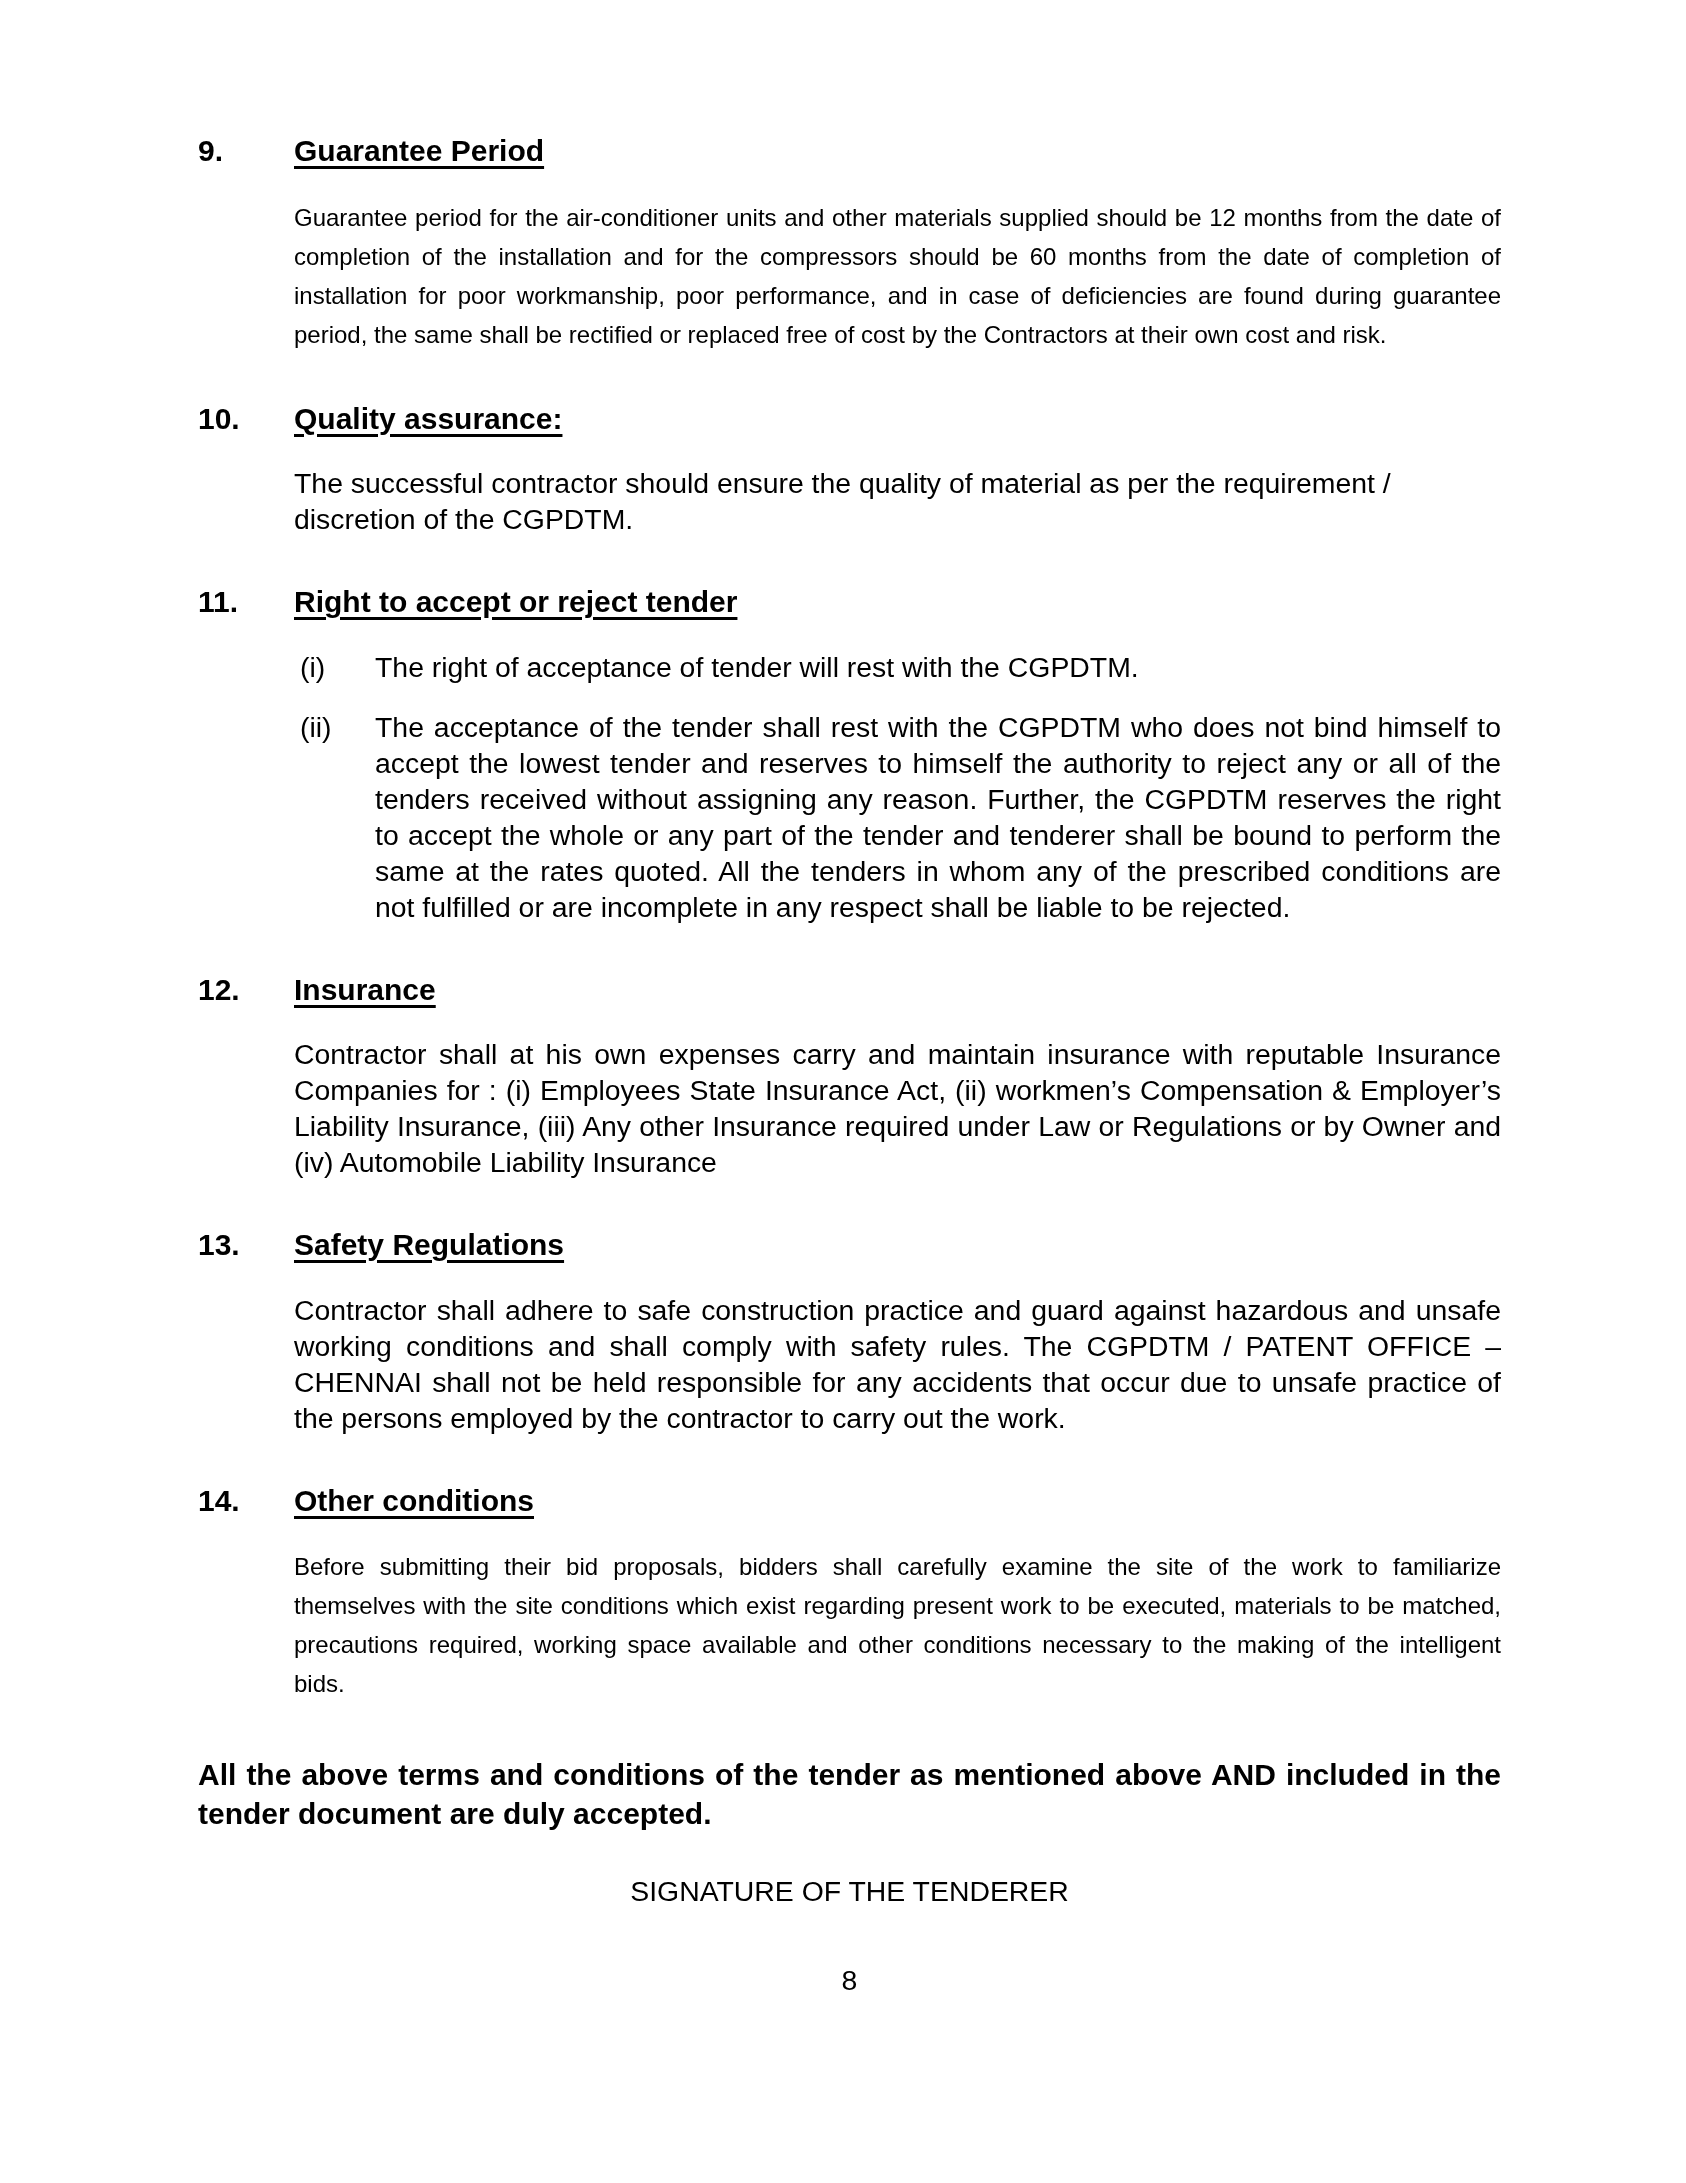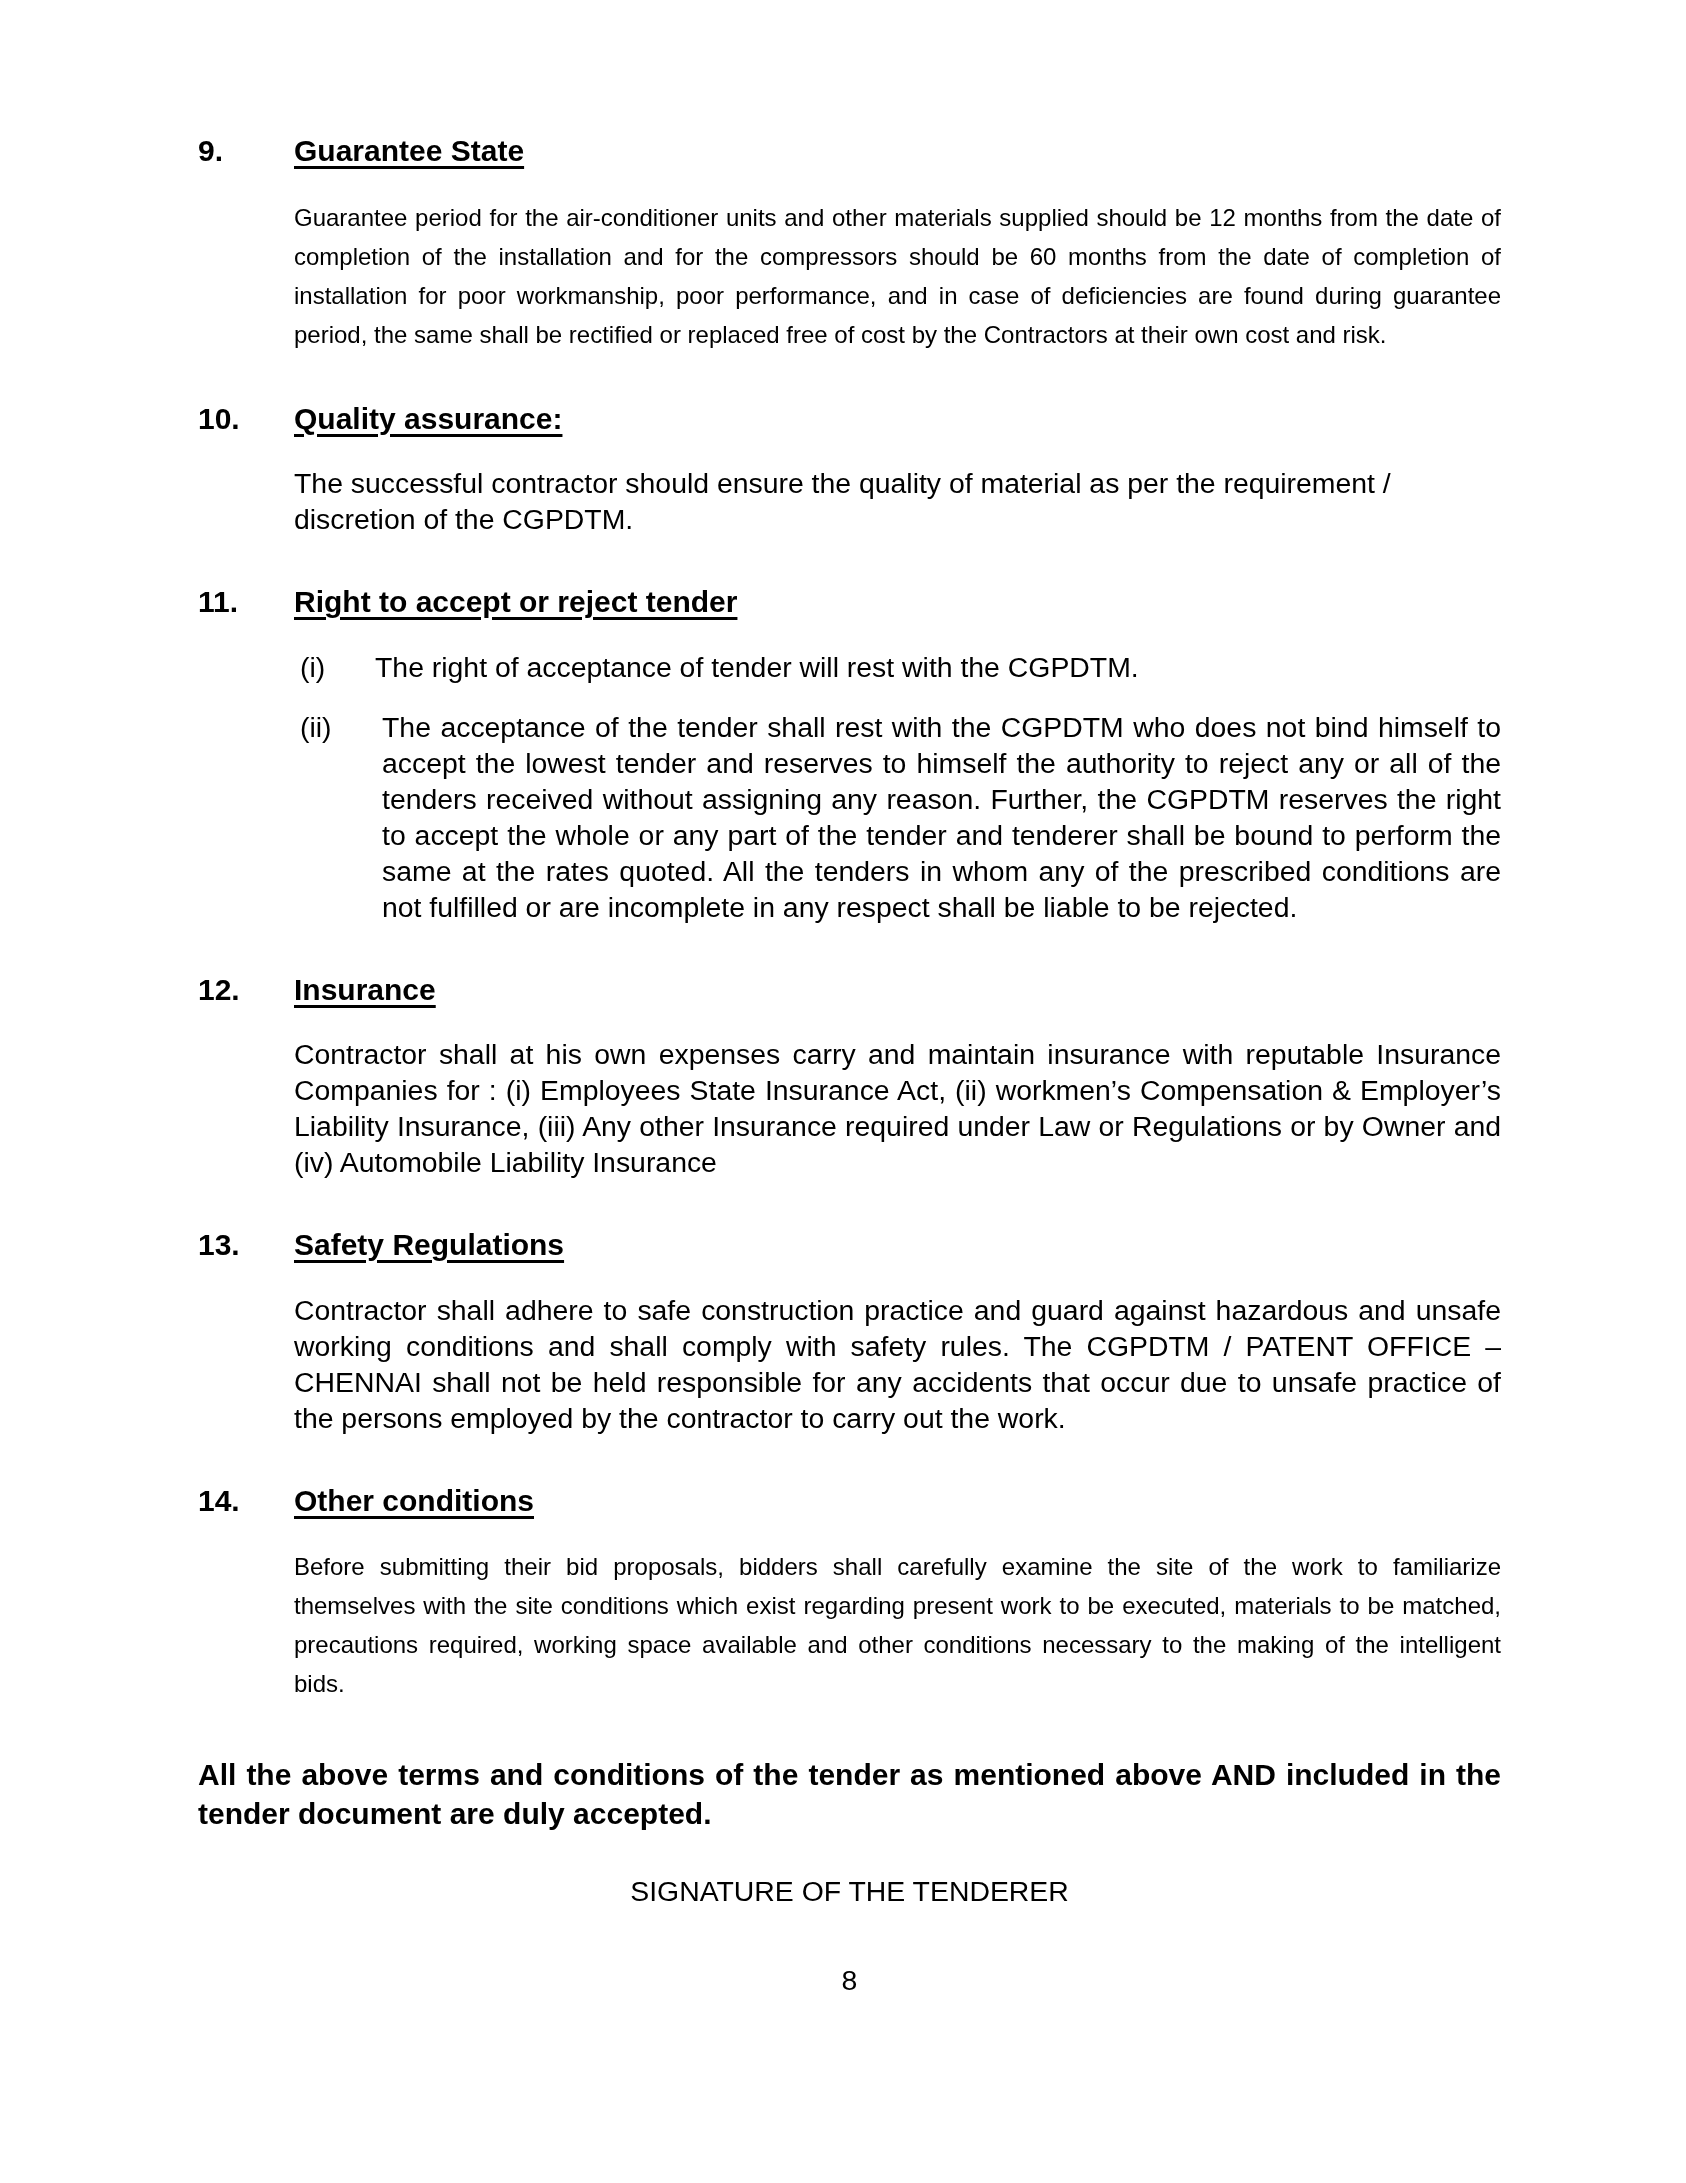--- a/index.html
+++ b/index.html
@@ -60,21 +60,21 @@
     text-align: left;
   }
   
   .items { margin-top: 26.5px; }
   .item {
     display: flex;
     margin-left: 102px;
     font-size: 28.4px;
     line-height: 36px;
   }
-  .item + .item { margin-top: 24px; gap: 7px; }
+  .item + .item { margin-top: 24px; }
   .item-marker {
     width: 75px;
     flex-shrink: 0;
   }
   .item-text {
     flex: 1;
     text-align: justify;
   }
   
   .closing-para {
@@ -99,21 +99,21 @@
 </style>
 </head>
 <body>
 
 <div class="page">
   <div class="content">
 
     <div>
       <div class="section-heading first">
         <span class="section-number">9.</span>
-        <span class="section-title">Guarantee State</span>
+        <span class="section-title">Guarantee Period</span>
       </div>
       <p class="para para--bold">Guarantee period for the air-conditioner units  and other materials supplied should be 12 months from the date of completion of the installation and for the compressors should be 60 months from the date of completion of installation for poor workmanship, poor performance, and in case of deficiencies are found during guarantee period, the same shall be rectified or replaced free of cost by the Contractors at their own cost and risk.</p>
     </div>
 
     <div>
       <div class="section-heading">
         <span class="section-number">10.</span>
         <span class="section-title">Quality assurance:</span>
       </div>
       <p class="para para--preline">The successful contractor should ensure the quality of material as per the requirement /

